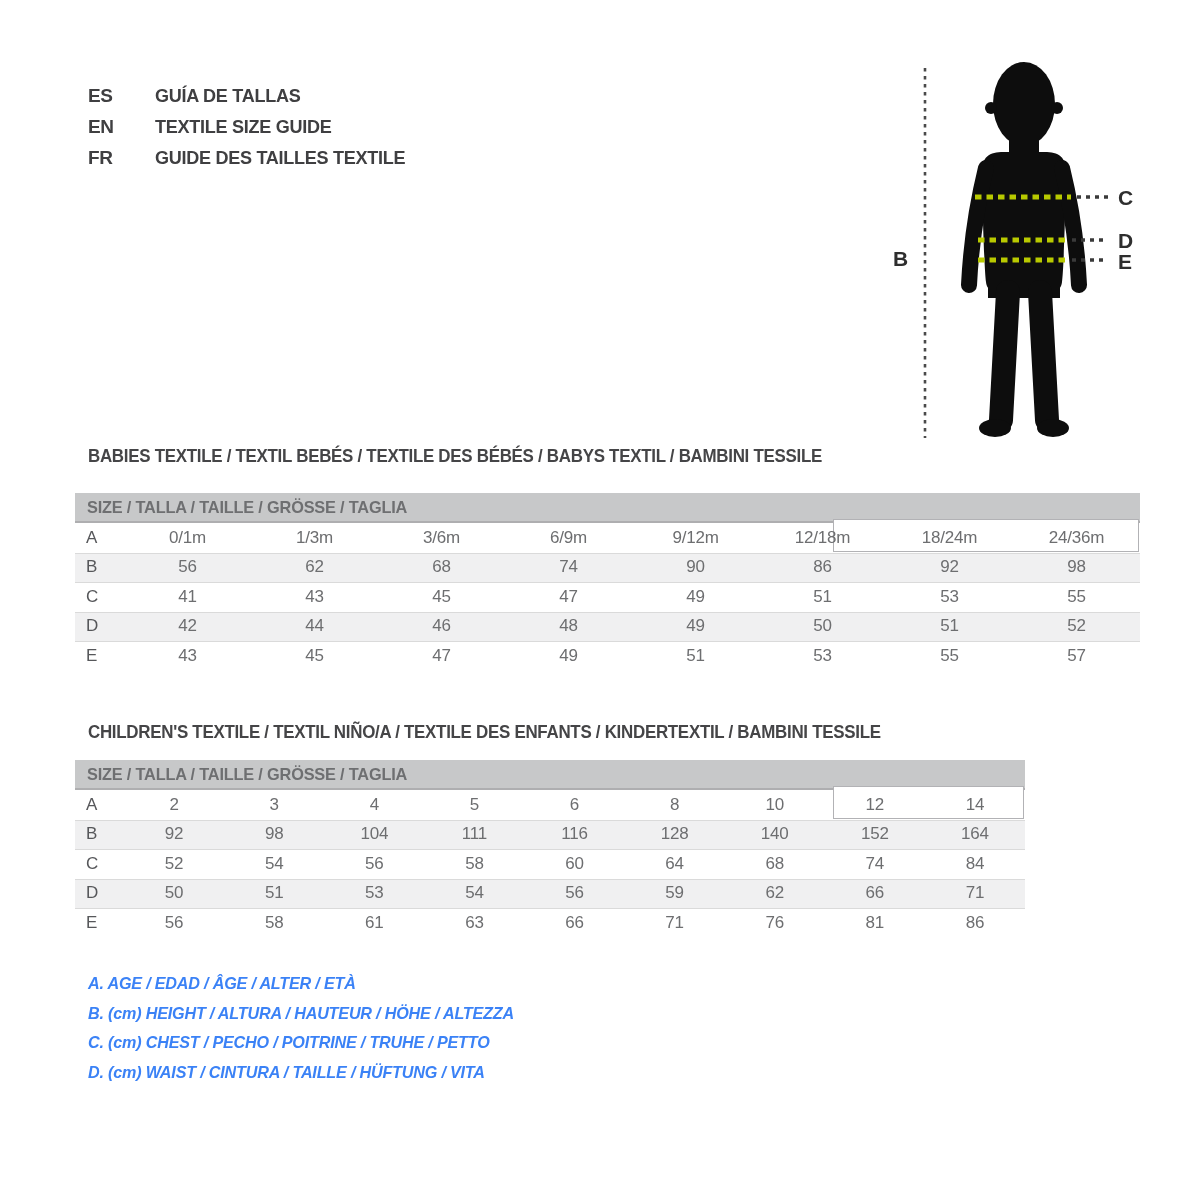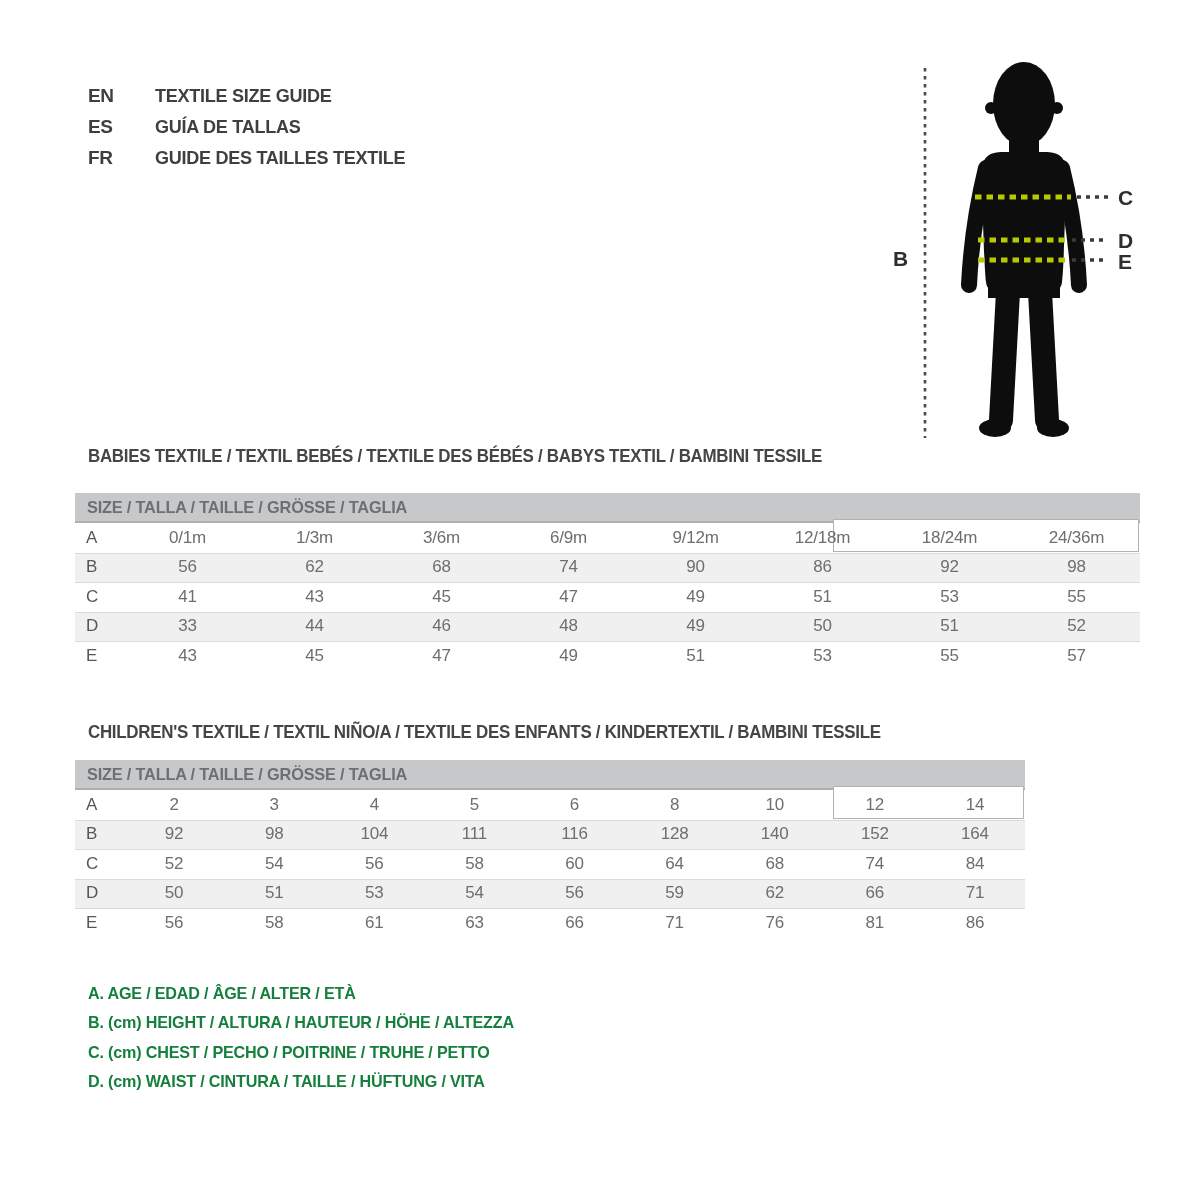--- a/index.html
+++ b/index.html
@@ -24,36 +24,36 @@
   .t-band-text{position:absolute;left:12px;top:0;line-height:29px;font-size:17px;font-weight:700;color:#6e6f71;letter-spacing:-0.2px;transform:scaleX(0.96);transform-origin:left center;white-space:nowrap;z-index:3;}
   .t-stripe{position:absolute;left:0;width:100%;height:30px;background:#f0f0f1;border-top:1px solid #dadada;border-bottom:1px solid #dadada;box-sizing:border-box;z-index:0;}
   .t-highlight{position:absolute;background:#ffffff;border:1px solid #b2b2b5;box-sizing:border-box;z-index:1;}
   .t-rows{position:absolute;left:0;top:30px;width:100%;z-index:2;}
   .trow{display:flex;height:29.5px;align-items:center;}
   .tcell{flex:1;text-align:center;font-size:17px;color:#6d6e70;letter-spacing:-0.2px;}
   .tlabel{flex:0 0 38px;text-align:left;padding-left:11px;color:#56575a;font-weight:400;}
 
   
   .legend{position:absolute;left:88px;top:974px;}
-  .legend-item{height:29.6px;display:flex;align-items:flex-end;font-size:17px;font-weight:700;color:#15803d;letter-spacing:-0.2px;}
+  .legend-item{height:29.6px;display:flex;align-items:flex-start;font-size:17px;font-weight:700;color:#3b82f6;letter-spacing:-0.2px;font-style:italic;}
   .legend-item span{transform:scaleX(0.95);transform-origin:left center;white-space:nowrap;}
 </style>
 </head>
 <body>
 
 <div class="page">
 
   <div class="lang-block">
     <div class="lang-row">
+      <div class="lang-code">ES</div>
+      <div class="lang-title">GUÍA DE TALLAS</div>
+    </div>
+    <div class="lang-row">
       <div class="lang-code">EN</div>
       <div class="lang-title">TEXTILE SIZE GUIDE</div>
-    </div>
-    <div class="lang-row">
-      <div class="lang-code">ES</div>
-      <div class="lang-title">GUÍA DE TALLAS</div>
     </div>
     <div class="lang-row">
       <div class="lang-code">FR</div>
       <div class="lang-title">GUIDE DES TAILLES TEXTILE</div>
     </div>
   </div>
 
   <div class="figure-wrap">
     <svg width="320" height="410" viewBox="0 0 320 410">
 
@@ -126,21 +126,21 @@
           <div class="tcell">43</div>
           <div class="tcell">45</div>
           <div class="tcell">47</div>
           <div class="tcell">49</div>
           <div class="tcell">51</div>
           <div class="tcell">53</div>
           <div class="tcell">55</div>
         </div>
         <div class="trow">
           <div class="tcell tlabel">D</div>
-          <div class="tcell">33</div>
+          <div class="tcell">42</div>
           <div class="tcell">44</div>
           <div class="tcell">46</div>
           <div class="tcell">48</div>
           <div class="tcell">49</div>
           <div class="tcell">50</div>
           <div class="tcell">51</div>
           <div class="tcell">52</div>
         </div>
         <div class="trow">
           <div class="tcell tlabel">E</div>

